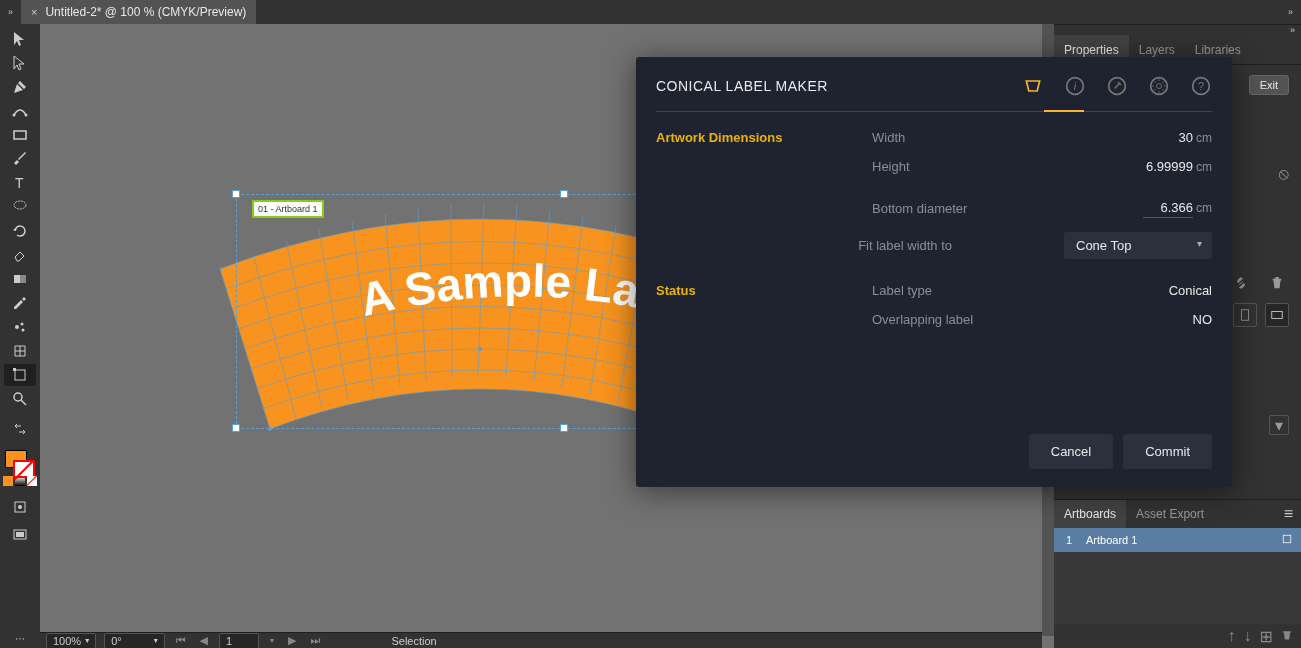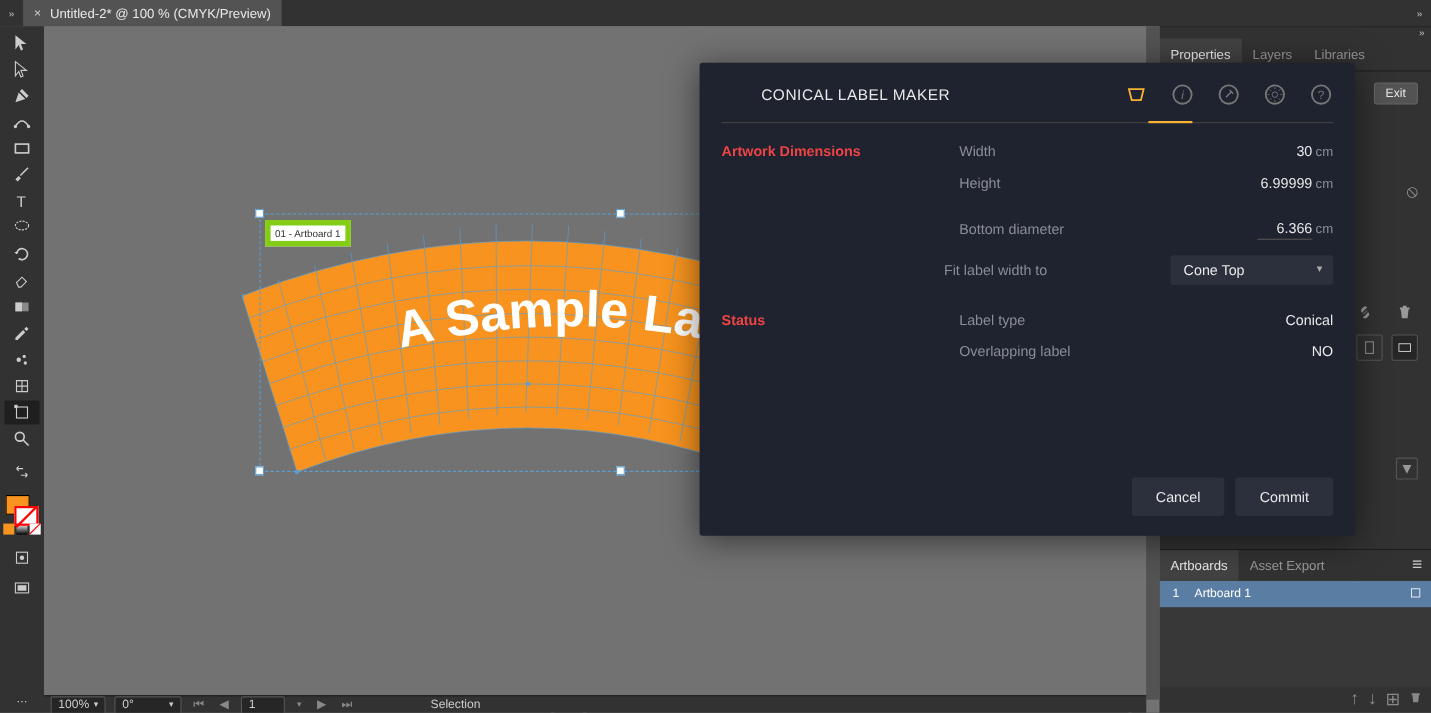--- a/index.html
+++ b/index.html
@@ -24,38 +24,38 @@
 .swatch-stroke { width: 22px; height: 18px; background: #fff; border: 2px solid #f00; position: relative; margin-top: -8px; margin-left: 8px; }
 .swatch-stroke::after { content: ''; position: absolute; width: 26px; height: 2px; background: #f00; transform: rotate(-45deg); top: 7px; left: -4px; }
 .mini-swatches { display: flex; gap: 2px; margin-top: 4px; }
 .mini-sw { width: 10px; height: 10px; }
 .draw-mode { margin-top: 8px; }
 .screen-mode { margin-top: 4px; }
 
 
 .canvas-wrap { flex: 1; position: relative; background: #727272; }
 .canvas-inner { position: absolute; left: 0; top: 0; right: 12px; bottom: 12px; background: #727272; overflow: hidden; }
-.artboard-label { position: absolute; left: 201px; top: 176px; background: #fff; border: 5px solid #84cc16; color: #333; font-size: 9px; padding: 2px 4px; z-index: 5; }
+.artboard-label { position: absolute; left: 212px; top: 176px; background: #fff; border: 2px solid #84cc16; color: #333; font-size: 9px; padding: 2px 4px; z-index: 5; }
 .artwork { position: absolute; left: 180px; top: 165px; width: 520px; height: 250px; }
 .selection-marquee { position: absolute; left: 196px; top: 170px; width: 440px; height: 235px; border: 1px dashed #5a9fd4; z-index: 4; }
 .sel-handle { position: absolute; width: 8px; height: 8px; background: #fff; border: 1px solid #5a9fd4; z-index: 6; }
 
 
 .dialog { position: absolute; left: 636px; top: 57px; width: 596px; height: 430px; background: #1f2330; border-radius: 3px; box-shadow: 0 4px 30px rgba(0,0,0,0.5); z-index: 100; }
 .dialog-header { display: flex; align-items: center; padding: 18px 20px 0 20px; }
-.dialog-title { color: #e8e8e8; font-size: 14px; letter-spacing: 0.5px; font-weight: 400; margin-left: 36px; }
+.dialog-title { color: #e8e8e8; font-size: 14px; letter-spacing: 0.5px; font-weight: 400; }
 .dialog-icons { margin-left: auto; display: flex; gap: 20px; }
 .dlg-icon { width: 22px; height: 22px; display: flex; align-items: center; justify-content: center; }
 .dlg-icon svg { width: 20px; height: 20px; }
 .dialog-sep { height: 1px; background: #444; margin: 14px 20px 0 20px; position: relative; }
 .dialog-sep::after { content: ''; position: absolute; left: 388px; width: 40px; height: 2px; background: #f9b233; top: -1px; }
 .dialog-body { padding: 18px 20px 0 20px; }
 .dlg-section { margin-bottom: 24px; }
 .dlg-row { display: flex; align-items: center; margin-bottom: 14px; font-size: 13px; }
-.dlg-label-col { width: 216px; color: #ef4444; font-weight: 600; }
+.dlg-label-col { width: 216px; color: #eab308; font-weight: 600; }
 .dlg-key { width: 220px; color: #8a8d98; }
 .dlg-val { margin-left: auto; color: #e8e8e8; text-align: right; }
 .dlg-val .unit { color: #8a8d98; margin-left: 3px; font-size: 12px; }
 .dlg-input { width: 50px; background: transparent; border: none; border-bottom: 1px solid #555; color: #e8e8e8; text-align: right; font-size: 13px; padding: 2px 0; }
 .dlg-select { background: #2c303d; color: #e8e8e8; border: none; border-radius: 3px; padding: 6px 28px 6px 12px; font-size: 13px; width: 148px; appearance: none; position: relative; }
 .select-wrap { position: relative; margin-left: auto; }
 .select-wrap::after { content: '▾'; position: absolute; right: 10px; top: 6px; color: #aaa; font-size: 10px; pointer-events: none; }
 .dialog-footer { position: absolute; bottom: 18px; right: 20px; display: flex; gap: 10px; }
 .dlg-btn { background: #2c303d; color: #e8e8e8; border: none; border-radius: 3px; padding: 10px 22px; font-size: 13px; cursor: pointer; }
 

